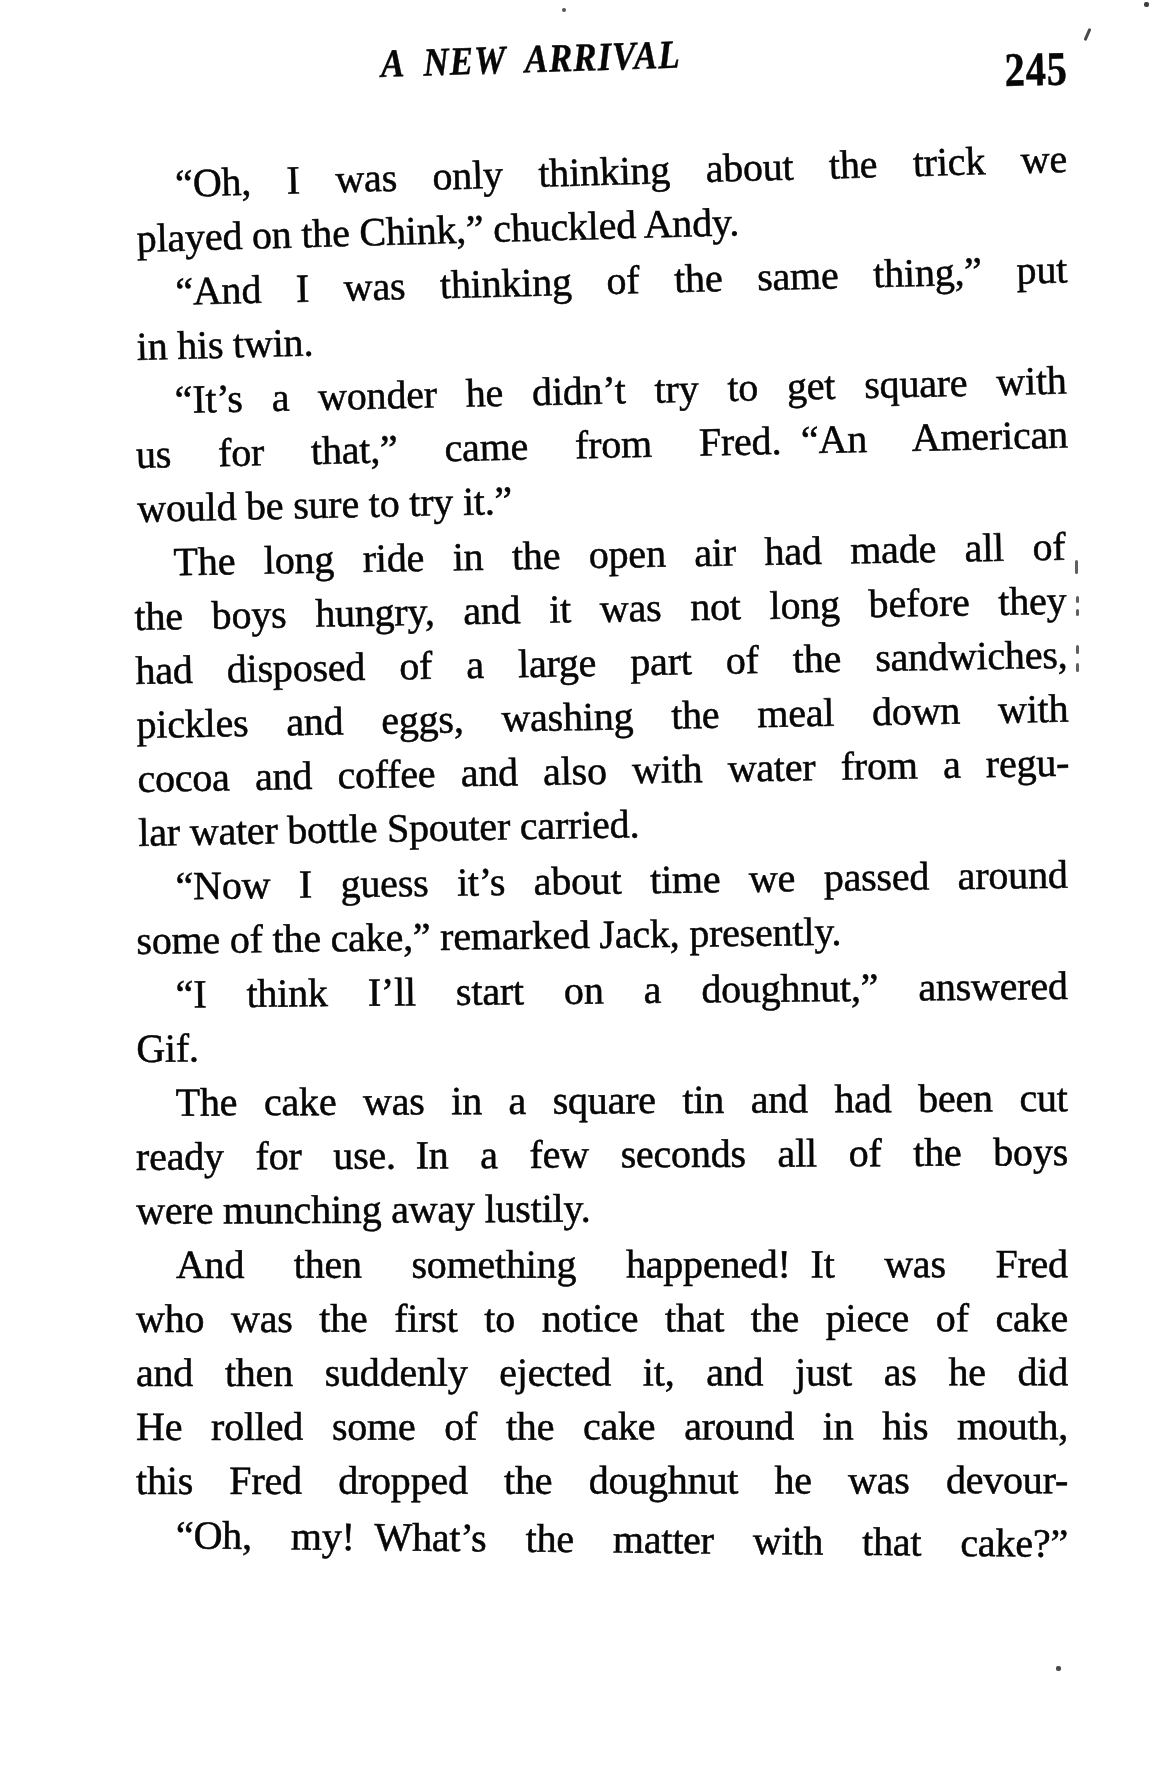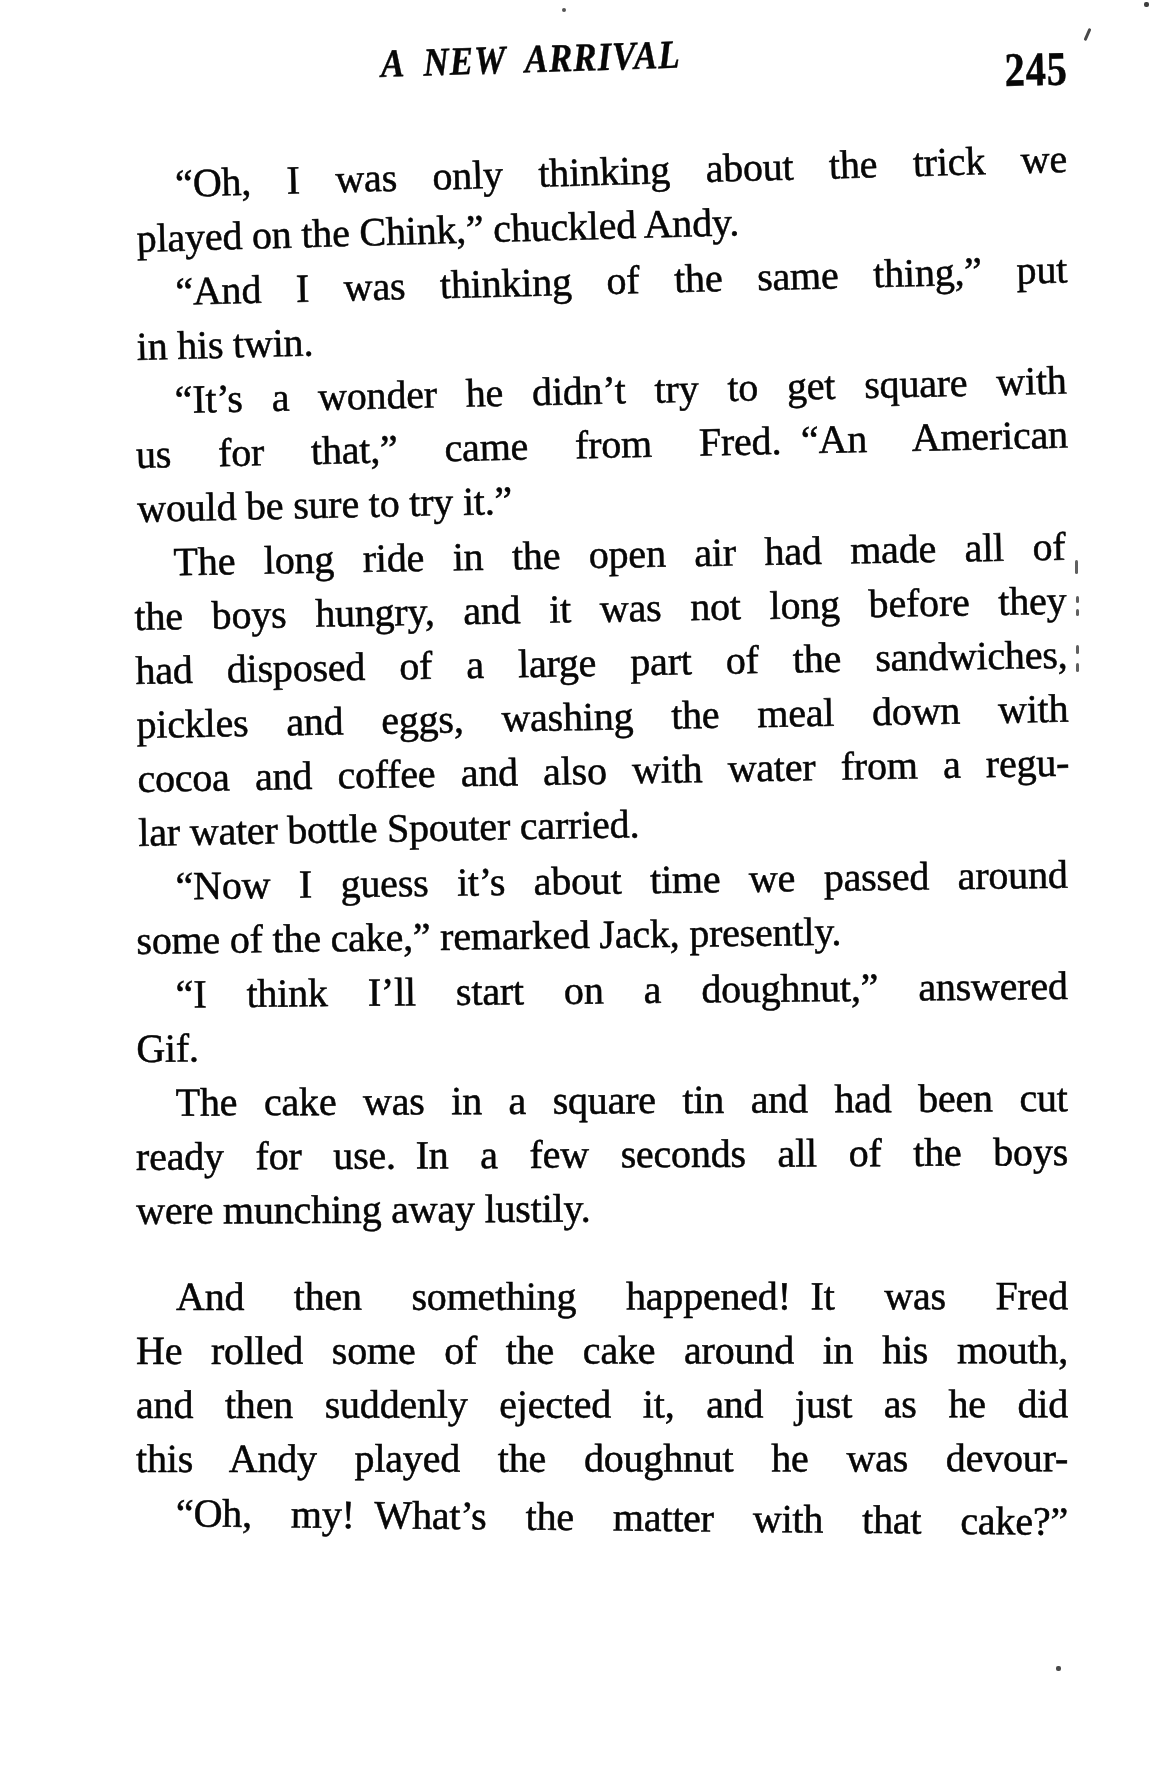--- a/index.html
+++ b/index.html
@@ -68,21 +68,21 @@
   }
   
   .paragraph { transform-origin: 0 50%; }
   .paragraph.p0 { transform: rotate(-1.60deg); }
   .paragraph.p1 { transform: rotate(-1.45deg); }
   .paragraph.p2 { transform: rotate(-1.25deg); }
   .paragraph.p3 { transform: rotate(-1.00deg); }
   .paragraph.p4 { transform: rotate(-0.75deg); }
   .paragraph.p5 { transform: rotate(-0.55deg); }
   .paragraph.p6 { transform: rotate(-0.30deg); }
-  .paragraph.p7 { transform: rotate(-0.05deg); margin-top: 32px; }
+  .paragraph.p7 { transform: rotate(-0.05deg); }
   .paragraph.p8 { transform: rotate(0.55deg);  }
 
   
   .noise span {
     position: absolute;
     background: #1c1c1c;
     border-radius: 2px;
   }
   .n1 { left: 562px;  top: 8px;    width: 4px; height: 4px; opacity: .75; }
   .n2 { left: 1144px; top: 2px;    width: 5px; height: 5px; opacity: .85; }
@@ -133,23 +133,24 @@
         <div class="line just indent">“I think I’ll start on a doughnut,” answered</div>
         <div class="line">Gif.</div>
       </div>
       <div class="paragraph p6">
         <div class="line just indent">The cake was in a square tin and had been cut</div>
         <div class="line just">ready for use. In a few seconds all of the boys</div>
         <div class="line">were munching away lustily.</div>
       </div>
       <div class="paragraph p7">
         <div class="line just indent">And then something happened! It was Fred</div>
+        <div class="line just">who was the first to notice that the piece of cake</div>
+        <div class="line just">and then suddenly ejected it, and just as he did</div>
         <div class="line just">He rolled some of the cake around in his mouth,</div>
-        <div class="line just">and then suddenly ejected it, and just as he did</div>
-        <div class="line just">this Andy played the doughnut he was devour-</div>
+        <div class="line just">this Fred dropped the doughnut he was devour-</div>
       </div>
       <div class="paragraph p8">
         <div class="line just indent">“Oh, my! What’s the matter with that cake?”</div>
       </div>
     </div>
 
   <div class="noise">
     <span class="n1"></span>
     <span class="n2"></span>
     <span class="n3"></span>

